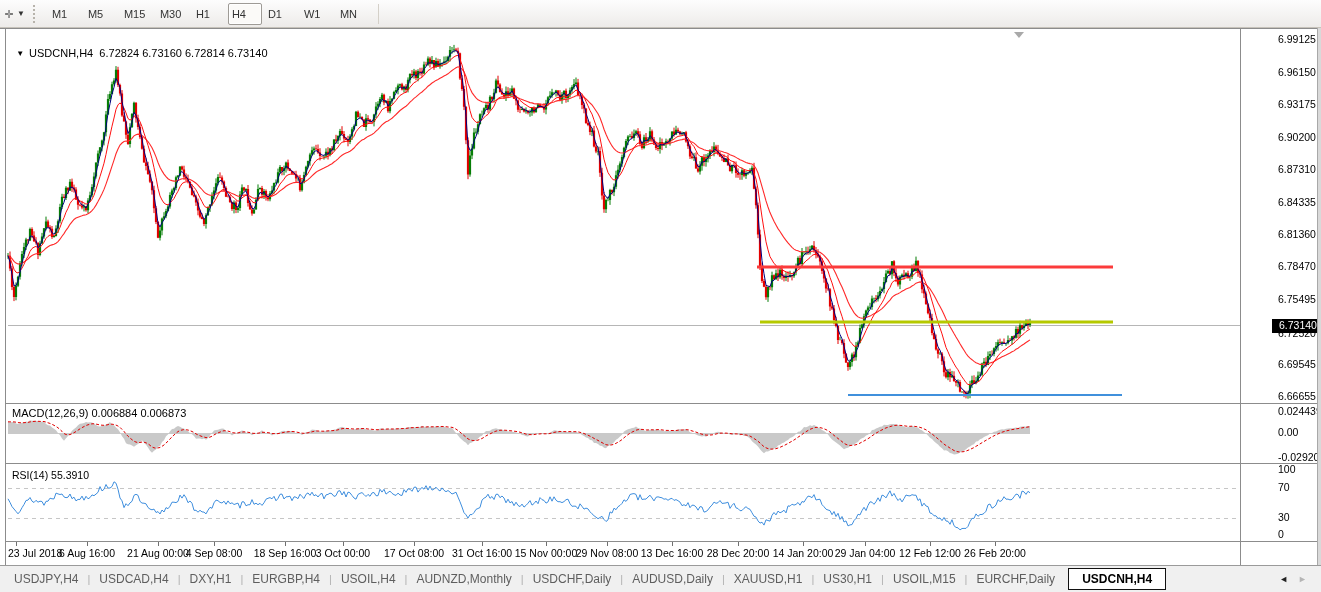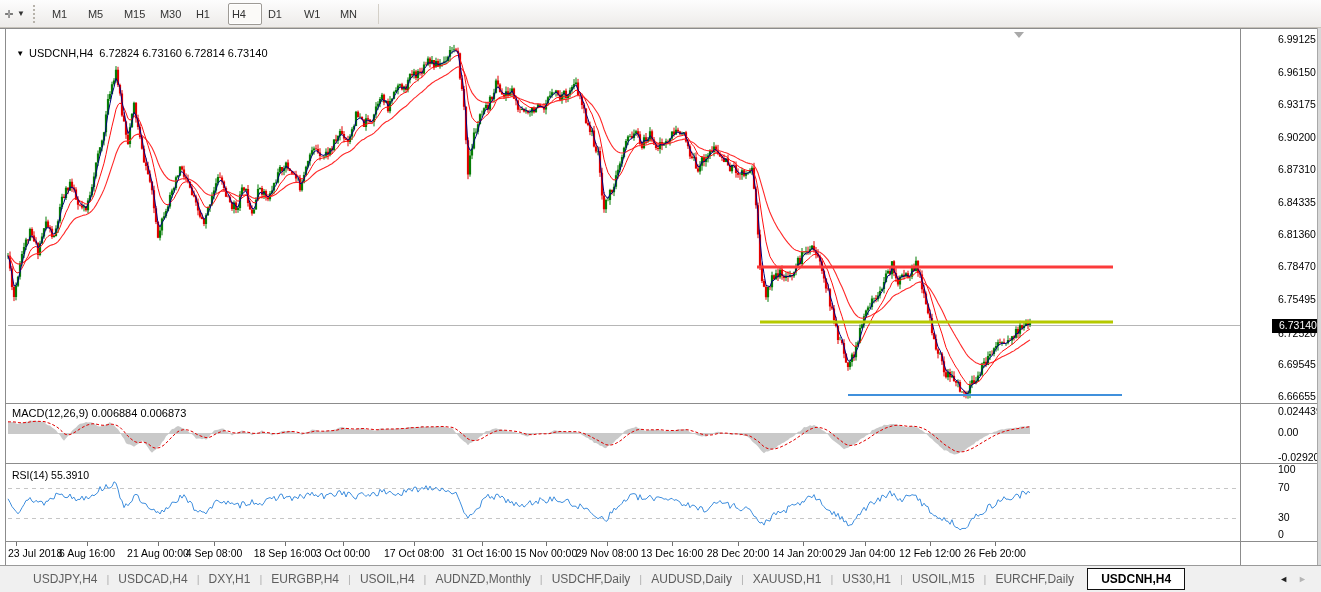--- a/index.html
+++ b/index.html
@@ -23,21 +23,21 @@
   #macd-label{top:407px;left:12px;font-size:11px}
   #rsi-label{top:469px;left:12px;font-size:10.5px}
   
   #chart-svg{position:absolute;top:0;left:0;z-index:1}
   
   .right-edge{position:absolute;top:28px;right:0;width:3px;height:537px;background:#d9d9d9;
               border-left:1px solid #a8a8a8;z-index:6}
   
   .tabbar{position:absolute;left:0;top:565px;width:1321px;height:27px;box-sizing:border-box;
           background:#f0f0f0;border-top:1px solid #9a9a9a;display:flex;align-items:center;
-          z-index:7;padding-left:24px}
+          z-index:7;padding-left:5px}
   .tab{font-size:12px;color:#5e5e5e;padding:3px 9px;white-space:nowrap;cursor:default}
   .tab-sep{color:#b0b0b0;font-size:11px}
   .tab.active{background:#fff;border:1px solid #111;color:#000;font-weight:bold;
               padding:3px 13px;margin:0 4px}
   .tab-arrows{margin-left:auto;margin-right:14px;display:flex;gap:10px;align-items:center}
   .arrow-left{color:#222;font-size:9px}
   .arrow-right{color:#b5b5b5;font-size:9px}
 </style>
 </head>
 <body>

